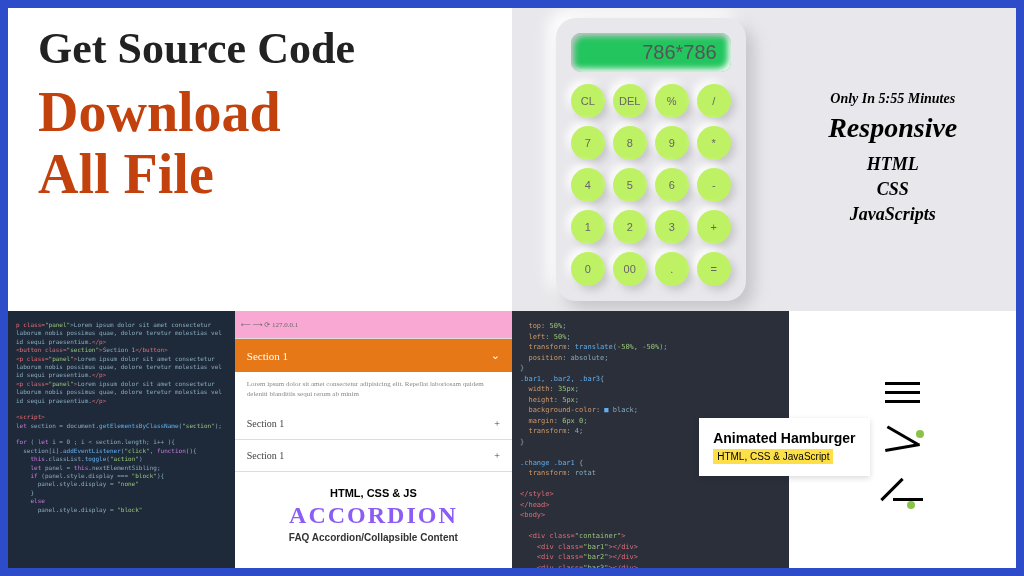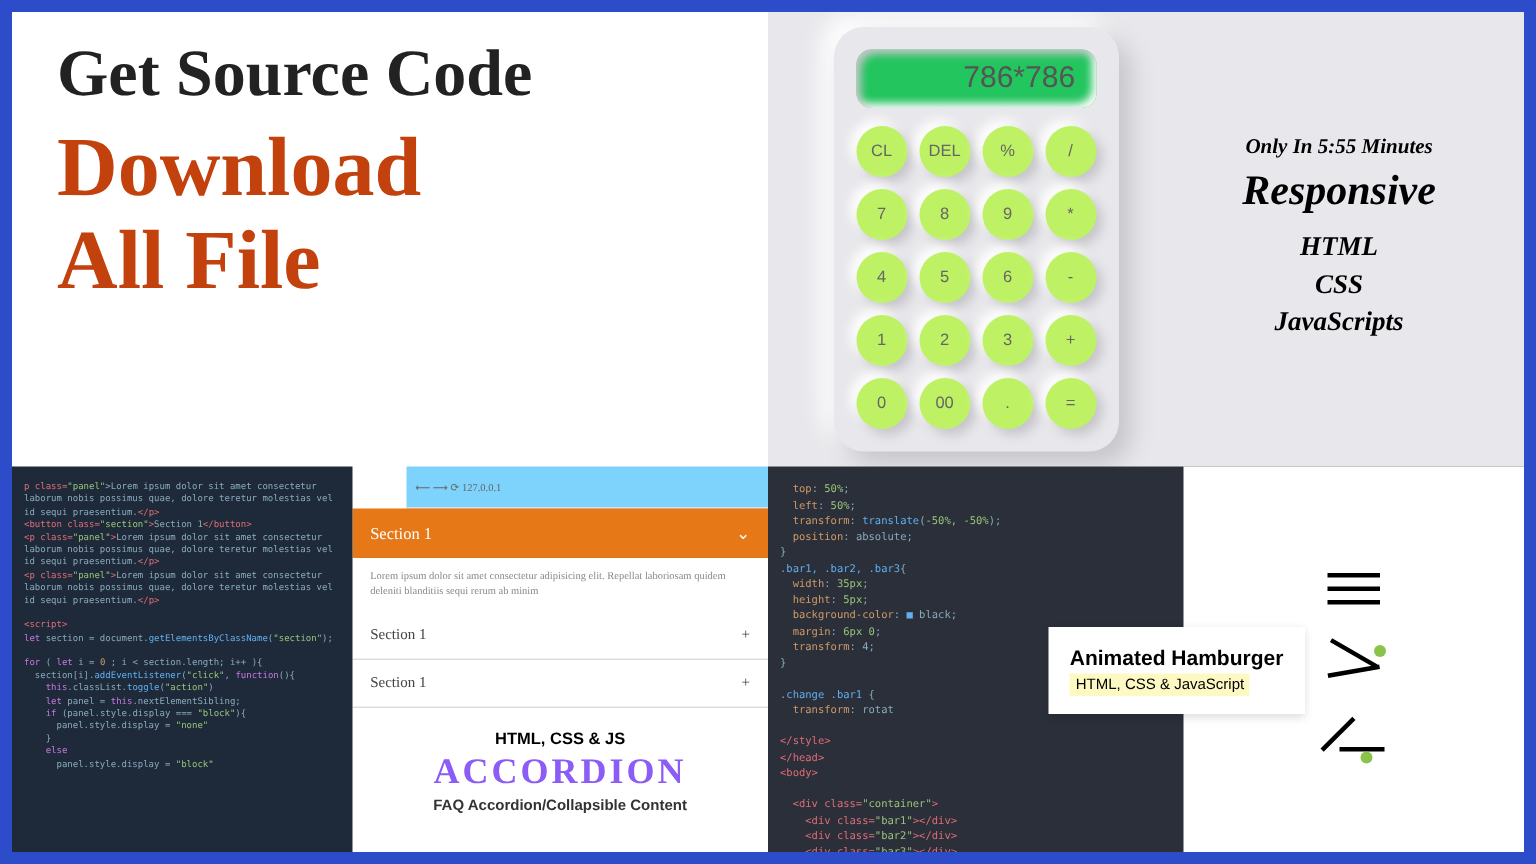--- a/index.html
+++ b/index.html
@@ -24,35 +24,35 @@
     
     
     .accordion-block { display: flex; }
     .code-panel { background: #1e2a3a; width: 45%; padding: 10px 8px; font-family: monospace; font-size: 6px; line-height: 1.4; color: #8ab; overflow: hidden; position: relative; }
     .code-line .kw { color: #c678dd; }
     .code-line .str { color: #98c379; }
     .code-line .tag { color: #e06c75; }
     .code-line .attr { color: #d19a66; }
     .code-line .fn { color: #61afef; }
     .accordion-panel { width: 55%; background: #fff; display: flex; flex-direction: column; }
-    .browser-bar { height: 28px; background: #7dd3fc; border-bottom: 1px solid #ddd; font-size: 7px; display: flex; align-items: center; padding: 0 6px; color: #666; margin-left: 36px; }
+    .browser-bar { height: 28px; background: #f9a8d4; border-bottom: 1px solid #ddd; font-size: 7px; display: flex; align-items: center; padding: 0 6px; color: #666; }
     .section-header { background: #e67817; color: #fff; padding: 10px 12px; font-size: 11px; display: flex; justify-content: space-between; align-items: center; }
     .section-item { border-bottom: 1px solid #ddd; padding: 10px 12px; font-size: 10px; color: #444; display: flex; justify-content: space-between; }
     .accordion-title { text-align: center; padding: 15px 10px; }
     .accordion-t1 { font-size: 11px; font-weight: bold; font-family: Arial; }
     .accordion-t2 { font-size: 24px; font-weight: 900; color: #8b5cf6; font-family: Liberation Serif, serif; letter-spacing: 2px; margin: 3px 0; }
     .accordion-t3 { font-size: 10px; font-weight: bold; font-family: Arial; color: #333; }
     
     
     .hamburger-block { display: flex; background: #2a2f3a; position: relative; }
     .hamburger-code { width: 55%; padding: 10px 8px; font-family: monospace; font-size: 7px; line-height: 1.5; color: #8ab; }
     .hamburger-right { width: 45%; background: #fff; position: relative; display: flex; flex-direction: column; align-items: center; justify-content: center; gap: 25px; }
     .hamburger-label { position: absolute; top: 50%; left: -90px; transform: translateY(-50%); background: #fff; padding: 12px 14px; font-family: Arial; z-index: 10; box-shadow: 0 2px 6px rgba(0,0,0,0.15); }
     .hamburger-l1 { font-size: 14px; font-weight: bold; color: #000; }
-    .hamburger-l2 { font-size: 10px; color: #000; background: #fef9c3; padding: 2px 4px; display: inline-block; margin-top: 3px; }
+    .hamburger-l2 { font-size: 10px; color: #000; background: #fde047; padding: 2px 4px; display: inline-block; margin-top: 3px; }
     .ham-icon1 { display: flex; flex-direction: column; gap: 6px; }
     .ham-icon1 span { width: 35px; height: 3px; background: #000; }
     .ham-icon2, .ham-icon3 { position: relative; width: 35px; height: 30px; }
     .ham-icon2 span:nth-child(1) { position: absolute; width: 35px; height: 3px; background: #000; top: 6px; transform: rotate(30deg); }
     .ham-icon2 span:nth-child(2) { position: absolute; width: 35px; height: 3px; background: #000; top: 18px; transform: rotate(-10deg); }
     .ham-dot { position: absolute; width: 8px; height: 8px; background: #8bc34a; border-radius: 50%; right: -4px; top: 2px; }
     .ham-icon3 span { position: absolute; width: 30px; height: 3px; background: #000; }
     .ham-icon3 span:nth-child(1) { top: 5px; transform: rotate(-45deg); left: -8px; }
     .ham-icon3 span:nth-child(2) { top: 15px; left: 8px; }
     .ham-dot2 { position: absolute; width: 8px; height: 8px; background: #8bc34a; border-radius: 50%; right: 5px; top: 18px; }

